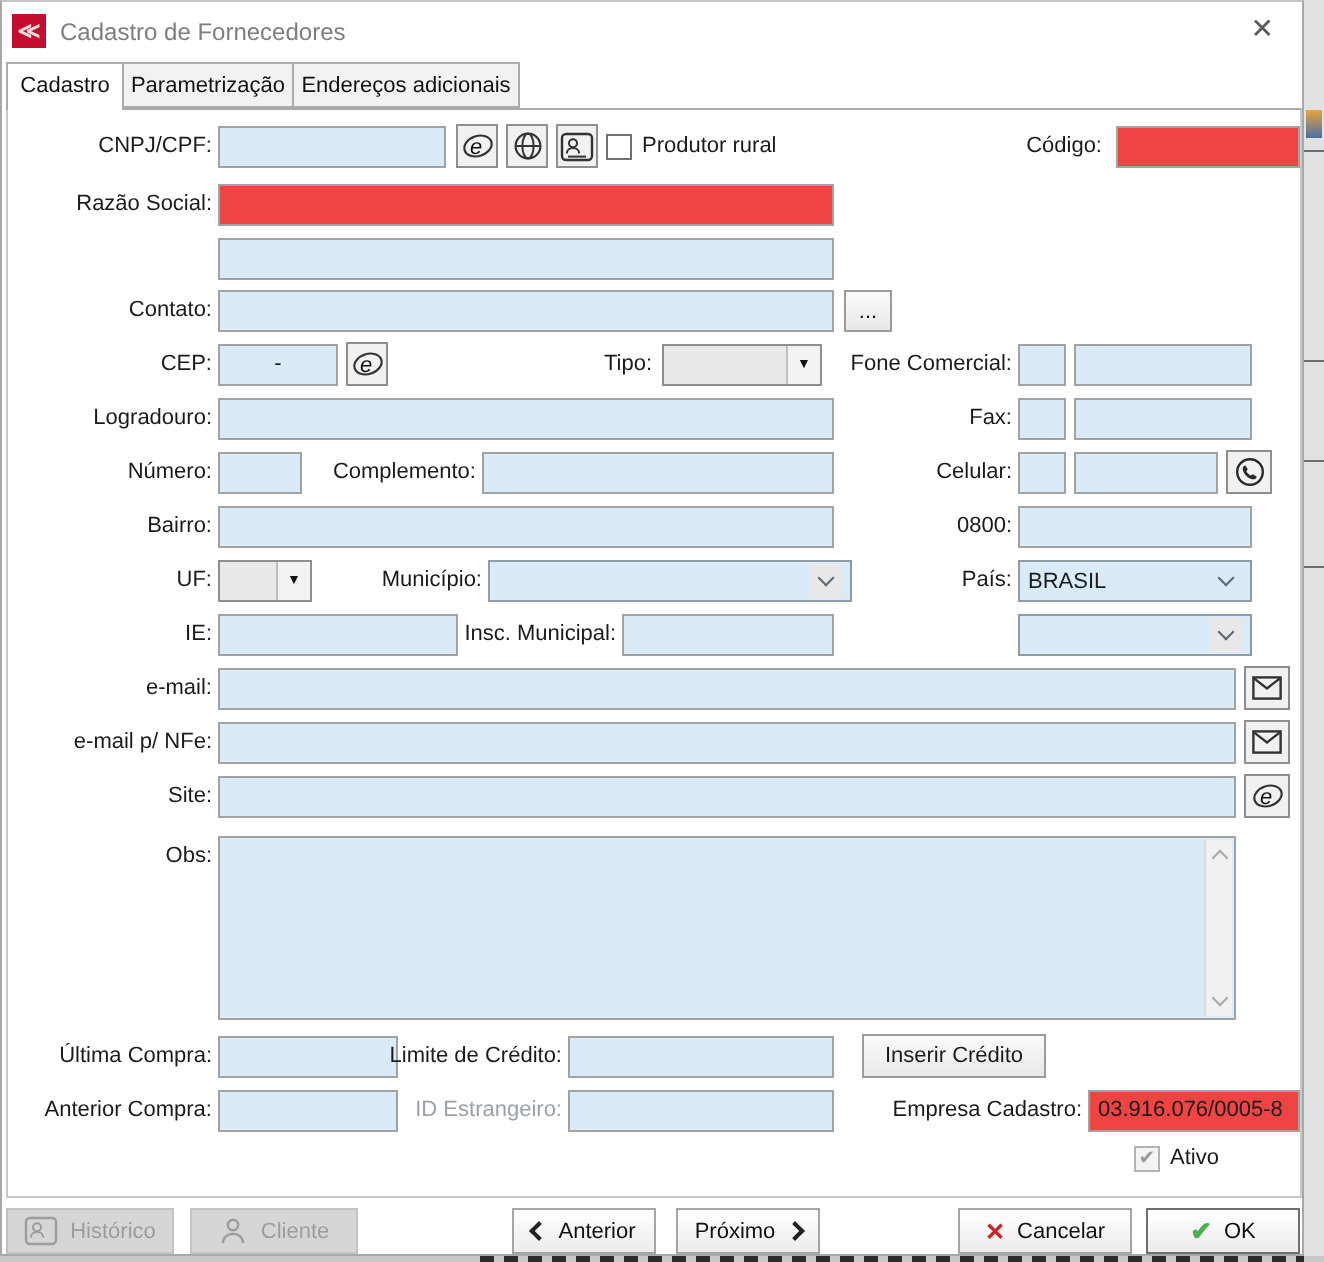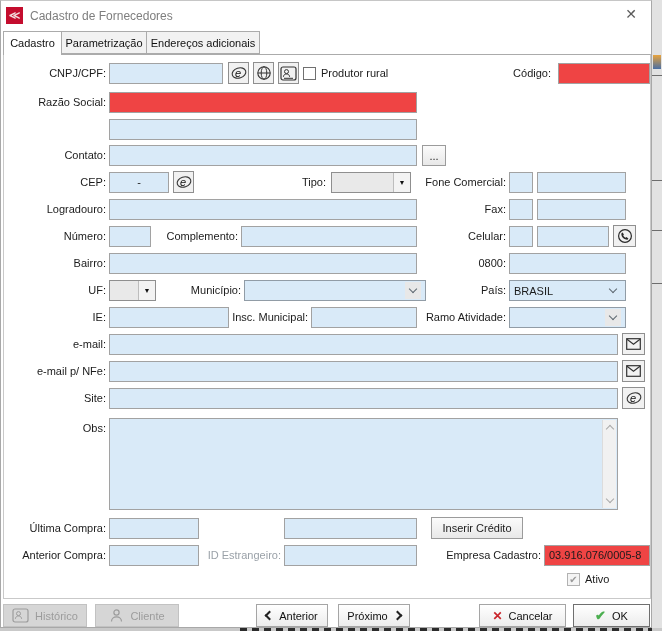--- a/index.html
+++ b/index.html
@@ -188,21 +188,20 @@
     <span>BRASIL</span>
     <span class="cm-btn" style="background:transparent">
         <span class="chev-d"></span>
       </span>
   </div>
 
   <div class="lbl" style="left:0;top:306px;width:105px">IE:</div>
   <div class="fld" style="left:108px;top:306px;width:120px"></div>
   <div class="lbl" style="left:230px;top:306px;width:77px">Insc. Municipal:</div>
   <div class="fld" style="left:310px;top:306px;width:106px"></div>
-  <div class="lbl" style="left:400px;top:306px;width:105px">Ramo Atividade:</div>
   <div class="combo-modern" style="left:508px;top:306px;width:117px">
     <span></span>
     <span class="cm-btn">
         <span class="chev-d"></span>
       </span>
   </div>
 
   <div class="lbl" style="left:0;top:333px;width:105px">e-mail:</div>
   <div class="fld" style="left:108px;top:333px;width:509px"></div>
   <div class="iconbtn" style="left:621px;top:332px;width:23px">
@@ -240,20 +239,21 @@
   <div class="obs" style="left:108px;top:417px;width:509px;height:92px">
     <span></span>
     <div class="sb">
       <span class="sb-up"></span>
       <span class="sb-dn"></span>
     </div>
   </div>
 
   <div class="lbl" style="left:0;top:517px;width:105px">Última Compra:</div>
   <div class="fld" style="left:108px;top:517px;width:90px"></div>
+  <div class="lbl" style="left:175px;top:517px;width:105px">Limite de Crédito:</div>
   <div class="fld" style="left:283px;top:517px;width:133px"></div>
   <div class="pushbtn" style="left:430px;top:516px;width:92px">Inserir Crédito</div>
 
   <div class="lbl" style="left:0;top:544px;width:105px">Anterior Compra:</div>
   <div class="fld" style="left:108px;top:544px;width:90px"></div>
   <div class="lbl dis" style="left:175px;top:544px;width:105px">ID Estrangeiro:</div>
   <div class="fld" style="left:283px;top:544px;width:133px"></div>
   <div class="lbl" style="left:420px;top:544px;width:120px">Empresa Cadastro:</div>
   <div class="fld white" style="left:543px;top:544px;width:106px">03.916.076/0005-8</div>
 

